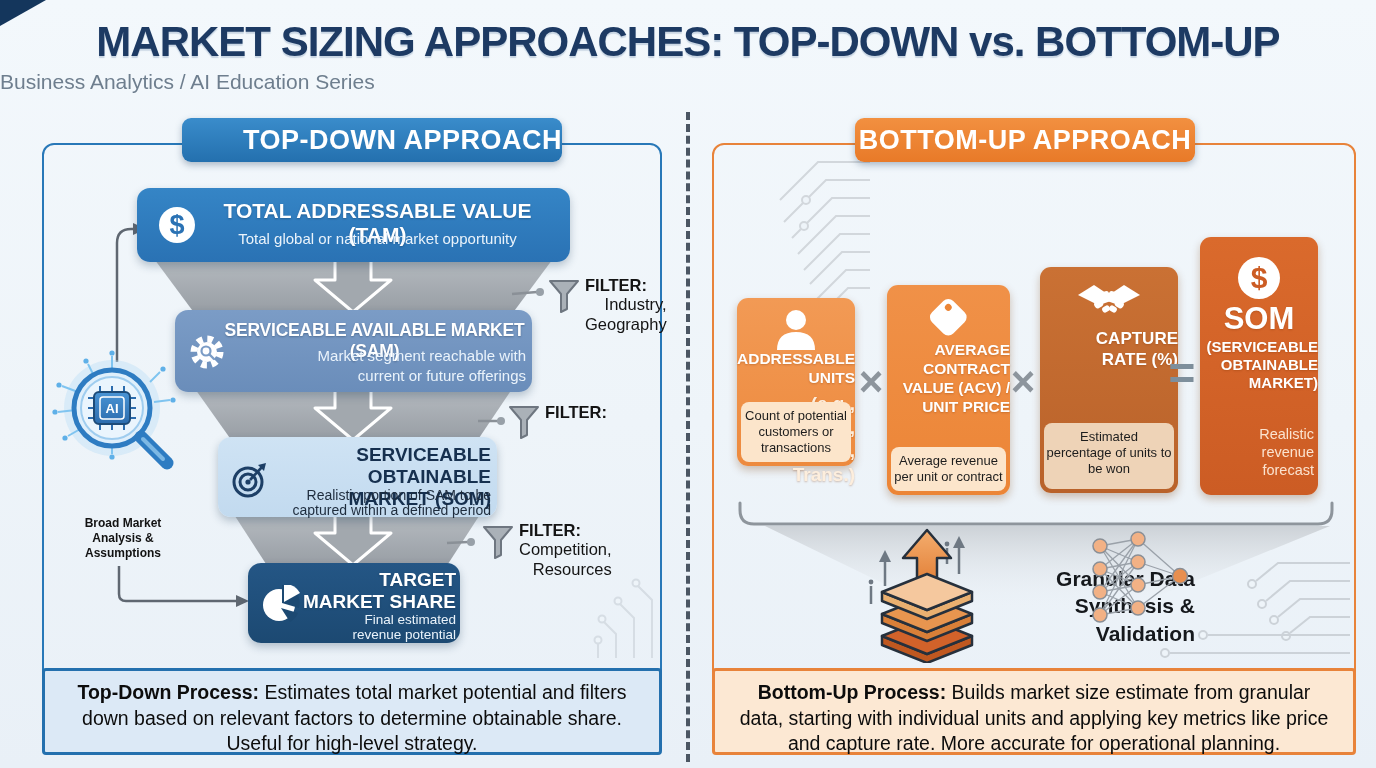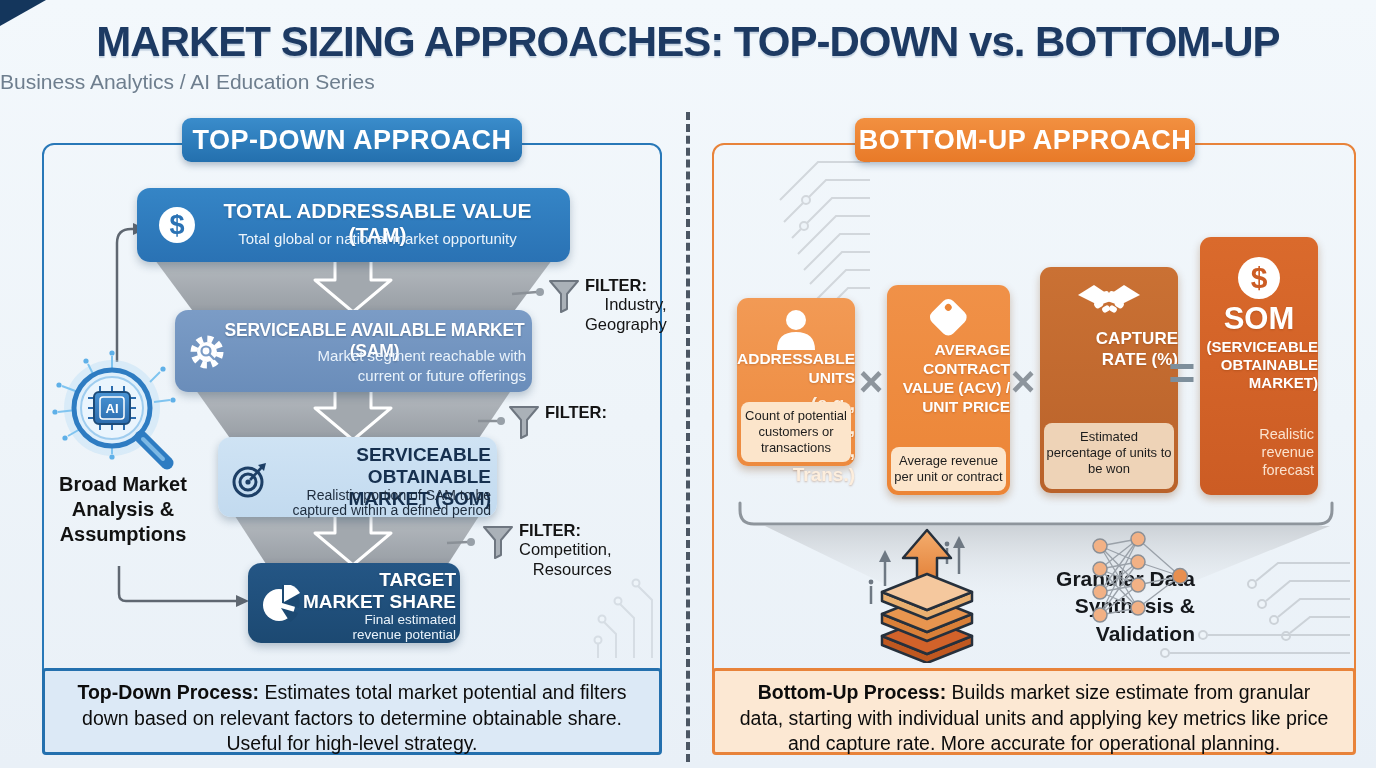--- a/index.html
+++ b/index.html
@@ -10,41 +10,41 @@
   .pre{white-space:pre-line;text-align:right;}
   .page-title{top:18px;left:0;width:100%;text-align:center;font-size:42px;font-weight:bold;
     letter-spacing:-1px;color:#1d3a63;text-shadow:0 2px 1px rgba(120,150,180,.35);}
   .page-sub{top:70px;left:0;width:100%;font-size:21px;color:#6e7e8e;}
   .corner{top:0;left:0;width:0;height:0;border-top:26px solid #14365c;border-right:46px solid transparent;}
   .panel{border-radius:12px;box-sizing:border-box;}
   .panel-left{left:42px;top:143px;width:620px;height:612px;border:2.5px solid #2878b8;}
   .panel-right{left:712px;top:143px;width:644px;height:612px;border:2.5px solid #e8833a;}
   .panel-title{height:44px;border-radius:9px;color:#fff;font-size:27px;font-weight:bold;
     letter-spacing:.5px;text-align:center;line-height:44px;box-shadow:0 3px 7px rgba(40,70,100,.35);}
-  .pt-blue{left:182px;top:118px;width:340px;background:linear-gradient(180deg,#3a8ccb,#2470ae);}
+  .pt-blue{left:182px;top:118px;width:380px;background:linear-gradient(180deg,#3a8ccb,#2470ae);text-align:right;}
   .pt-orange{left:855px;top:118px;width:340px;background:linear-gradient(180deg,#f29040,#e87a28);}
   .divider{left:686px;top:112px;height:650px;width:0;border-left:4px dashed #4b5663;}
   .fblock{box-sizing:border-box;border-radius:13px;text-align:center;box-shadow:0 4px 9px rgba(30,60,90,.28);}
   .fb-title{font-weight:bold;color:#fff;text-shadow:0 1px 2px rgba(20,40,70,.35);}
   .fb-sub{color:#eaf3fb;}
   .filter-txt{line-height:1.18;font-size:16.5px;color:#141414;}
   .filter-txt b{font-size:16.5px;}
   .obk{box-sizing:border-box;border-radius:11px;text-align:center;color:#fff;
     box-shadow:0 4px 9px rgba(120,60,10,.3);padding-top:10px;}
   .obk .t{font-weight:bold;font-size:15.5px;line-height:1.22;text-shadow:0 1px 2px rgba(120,50,0,.3);}
   .obk .s{font-weight:bold;font-size:19px;line-height:1.25;margin-top:4px;color:#fdeedd;text-shadow:0 1px 2px rgba(120,50,0,.3);}
   .obk .foot{position:absolute;left:4px;right:4px;bottom:4px;border-radius:8px;
     background:#fce5cb;color:#1d1d1d;font-size:13px;line-height:1.22;padding:6px 2px;font-weight:normal;}
   .op{color:#8d959d;font-weight:bold;text-align:center;}
   .proc{box-sizing:border-box;border-radius:4px;text-align:center;font-size:19.5px;line-height:1.32;
     color:#0c0c0c;padding:9px 24px;}
   .proc-left{left:42px;top:668px;width:620px;height:87px;background:#dce9f6;border:3px solid #2470ae;}
   .proc-right{left:712px;top:668px;width:644px;height:87px;background:#fce8d3;border:3px solid #e8833a;}
   .synth{font-weight:bold;font-size:21px;line-height:1.3;color:#15181c;}
-  .sidelabel{font-weight:bold;font-size:20px;line-height:1.25;color:#121212;text-align:center;}
+  .sidelabel{font-weight:bold;font-size:12px;line-height:1.25;color:#121212;text-align:center;margin-top:44px;}
   svg{display:block;}
 </style>
 </head>
 <body>
 
 <div class="canvas">
 
   <div class="abs corner"></div>
   <div class="abs page-title">MARKET SIZING APPROACHES: TOP-DOWN vs. BOTTOM-UP</div>
   <div class="abs page-sub">Business Analytics / AI Education Series</div>

